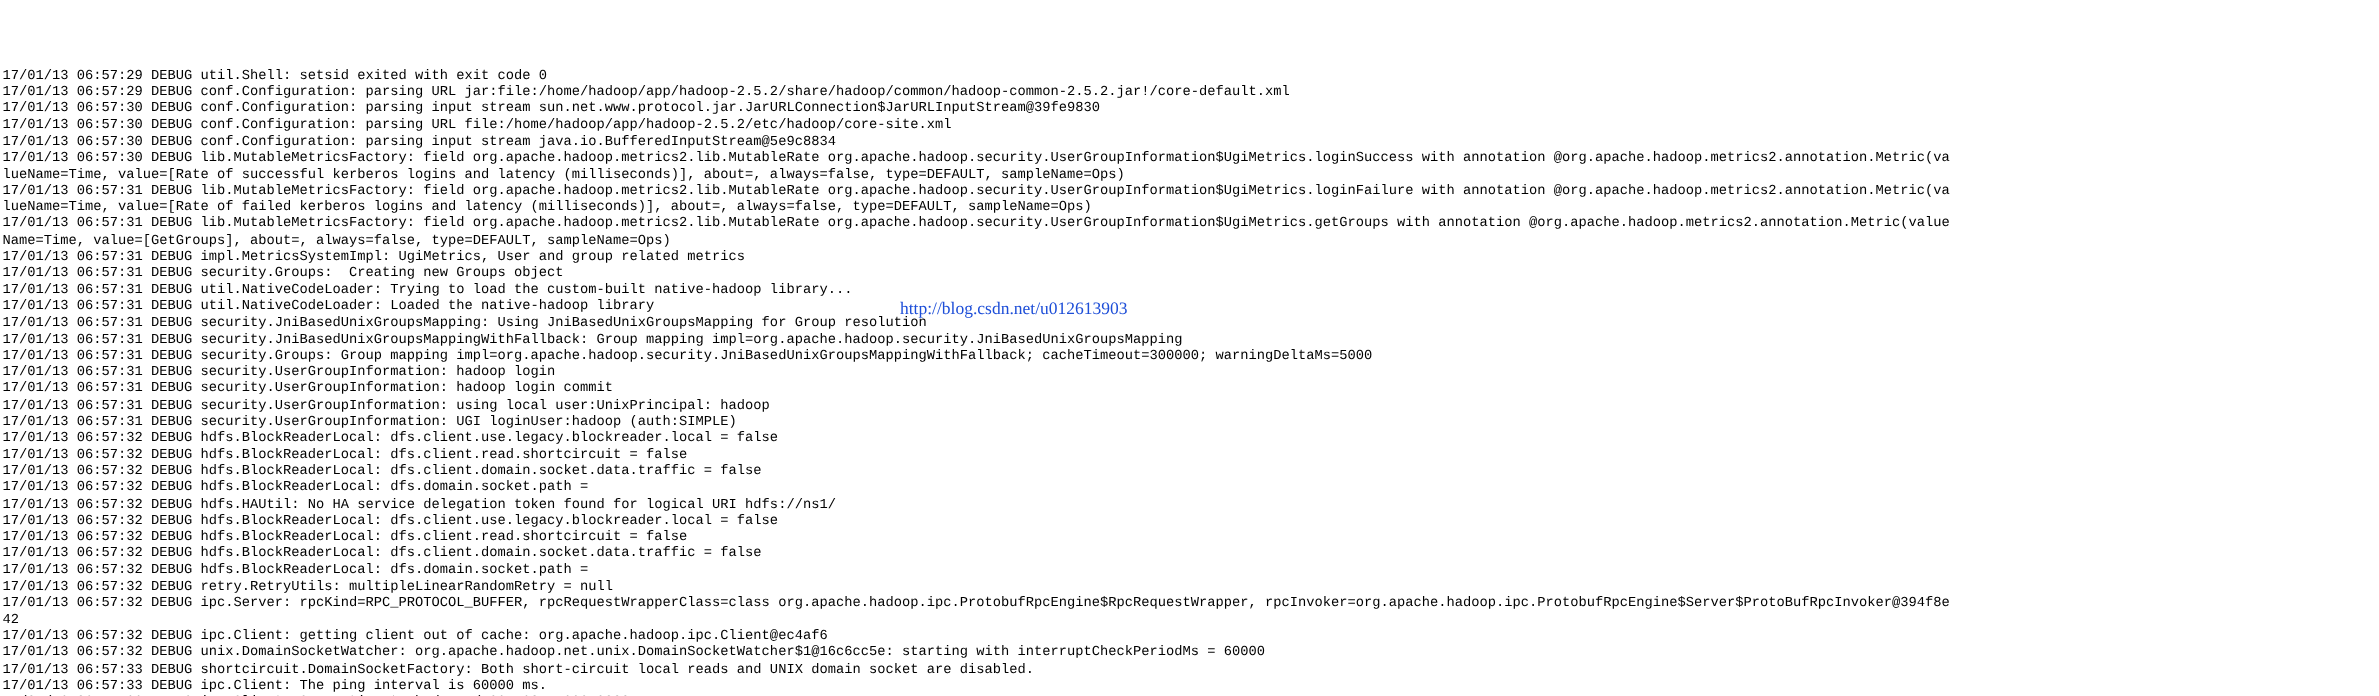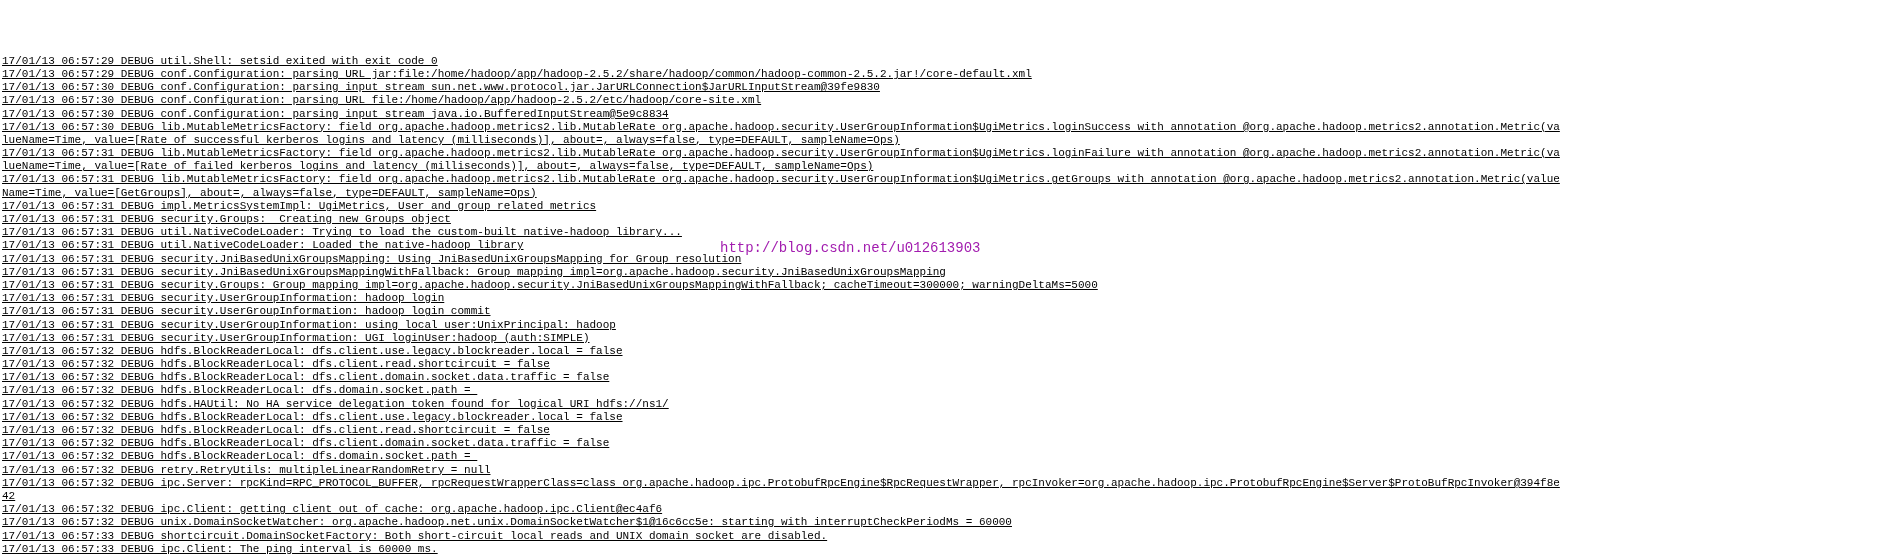--- a/index.html
+++ b/index.html
@@ -12,29 +12,28 @@
       color: #000000;
       white-space: pre;
       overflow-x: auto;
     }
     .log-container {
       padding: 2px;
     }
     .log-line {
       display: block;
       white-space: pre;
-      text-decoration: underline;
     }
     .watermark {
       position: absolute;
       top: 240px;
       left: 720px;
-      color: #a21caf;
+      color: #1d4ed8;
       font-size: 14px;
-      font-family: Liberation Mono, monospace;
+      font-family: Liberation Serif, serif;
       pointer-events: none;
     }
   </style>
 </head>
 <body>
 
 
 
 <div class="log-container" id="log-output"><span class="log-line">17/01/13 06:57:29 DEBUG util.Shell: setsid exited with exit code 0</span><span class="log-line">17/01/13 06:57:29 DEBUG conf.Configuration: parsing URL jar:file:/home/hadoop/app/hadoop-2.5.2/share/hadoop/common/hadoop-common-2.5.2.jar!/core-default.xml</span><span class="log-line">17/01/13 06:57:30 DEBUG conf.Configuration: parsing input stream sun.net.www.protocol.jar.JarURLConnection$JarURLInputStream@39fe9830</span><span class="log-line">17/01/13 06:57:30 DEBUG conf.Configuration: parsing URL file:/home/hadoop/app/hadoop-2.5.2/etc/hadoop/core-site.xml</span><span class="log-line">17/01/13 06:57:30 DEBUG conf.Configuration: parsing input stream java.io.BufferedInputStream@5e9c8834</span><span class="log-line">17/01/13 06:57:30 DEBUG lib.MutableMetricsFactory: field org.apache.hadoop.metrics2.lib.MutableRate org.apache.hadoop.security.UserGroupInformation$UgiMetrics.loginSuccess with annotation @org.apache.hadoop.metrics2.annotation.Metric(va</span><span class="log-line">lueName=Time, value=[Rate of successful kerberos logins and latency (milliseconds)], about=, always=false, type=DEFAULT, sampleName=Ops)</span><span class="log-line">17/01/13 06:57:31 DEBUG lib.MutableMetricsFactory: field org.apache.hadoop.metrics2.lib.MutableRate org.apache.hadoop.security.UserGroupInformation$UgiMetrics.loginFailure with annotation @org.apache.hadoop.metrics2.annotation.Metric(va</span><span class="log-line">lueName=Time, value=[Rate of failed kerberos logins and latency (milliseconds)], about=, always=false, type=DEFAULT, sampleName=Ops)</span><span class="log-line">17/01/13 06:57:31 DEBUG lib.MutableMetricsFactory: field org.apache.hadoop.metrics2.lib.MutableRate org.apache.hadoop.security.UserGroupInformation$UgiMetrics.getGroups with annotation @org.apache.hadoop.metrics2.annotation.Metric(value</span><span class="log-line">Name=Time, value=[GetGroups], about=, always=false, type=DEFAULT, sampleName=Ops)</span><span class="log-line">17/01/13 06:57:31 DEBUG impl.MetricsSystemImpl: UgiMetrics, User and group related metrics</span><span class="log-line">17/01/13 06:57:31 DEBUG security.Groups:  Creating new Groups object</span><span class="log-line">17/01/13 06:57:31 DEBUG util.NativeCodeLoader: Trying to load the custom-built native-hadoop library...</span><span class="log-line">17/01/13 06:57:31 DEBUG util.NativeCodeLoader: Loaded the native-hadoop library</span><span class="log-line">17/01/13 06:57:31 DEBUG security.JniBasedUnixGroupsMapping: Using JniBasedUnixGroupsMapping for Group resolution</span><span class="log-line">17/01/13 06:57:31 DEBUG security.JniBasedUnixGroupsMappingWithFallback: Group mapping impl=org.apache.hadoop.security.JniBasedUnixGroupsMapping</span><span class="log-line">17/01/13 06:57:31 DEBUG security.Groups: Group mapping impl=org.apache.hadoop.security.JniBasedUnixGroupsMappingWithFallback; cacheTimeout=300000; warningDeltaMs=5000</span><span class="log-line">17/01/13 06:57:31 DEBUG security.UserGroupInformation: hadoop login</span><span class="log-line">17/01/13 06:57:31 DEBUG security.UserGroupInformation: hadoop login commit</span><span class="log-line">17/01/13 06:57:31 DEBUG security.UserGroupInformation: using local user:UnixPrincipal: hadoop</span><span class="log-line">17/01/13 06:57:31 DEBUG security.UserGroupInformation: UGI loginUser:hadoop (auth:SIMPLE)</span><span class="log-line">17/01/13 06:57:32 DEBUG hdfs.BlockReaderLocal: dfs.client.use.legacy.blockreader.local = false</span><span class="log-line">17/01/13 06:57:32 DEBUG hdfs.BlockReaderLocal: dfs.client.read.shortcircuit = false</span><span class="log-line">17/01/13 06:57:32 DEBUG hdfs.BlockReaderLocal: dfs.client.domain.socket.data.traffic = false</span><span class="log-line">17/01/13 06:57:32 DEBUG hdfs.BlockReaderLocal: dfs.domain.socket.path = </span><span class="log-line">17/01/13 06:57:32 DEBUG hdfs.HAUtil: No HA service delegation token found for logical URI hdfs://ns1/</span><span class="log-line">17/01/13 06:57:32 DEBUG hdfs.BlockReaderLocal: dfs.client.use.legacy.blockreader.local = false</span><span class="log-line">17/01/13 06:57:32 DEBUG hdfs.BlockReaderLocal: dfs.client.read.shortcircuit = false</span><span class="log-line">17/01/13 06:57:32 DEBUG hdfs.BlockReaderLocal: dfs.client.domain.socket.data.traffic = false</span><span class="log-line">17/01/13 06:57:32 DEBUG hdfs.BlockReaderLocal: dfs.domain.socket.path = </span><span class="log-line">17/01/13 06:57:32 DEBUG retry.RetryUtils: multipleLinearRandomRetry = null</span><span class="log-line">17/01/13 06:57:32 DEBUG ipc.Server: rpcKind=RPC_PROTOCOL_BUFFER, rpcRequestWrapperClass=class org.apache.hadoop.ipc.ProtobufRpcEngine$RpcRequestWrapper, rpcInvoker=org.apache.hadoop.ipc.ProtobufRpcEngine$Server$ProtoBufRpcInvoker@394f8e</span><span class="log-line">42</span><span class="log-line">17/01/13 06:57:32 DEBUG ipc.Client: getting client out of cache: org.apache.hadoop.ipc.Client@ec4af6</span><span class="log-line">17/01/13 06:57:32 DEBUG unix.DomainSocketWatcher: org.apache.hadoop.net.unix.DomainSocketWatcher$1@16c6cc5e: starting with interruptCheckPeriodMs = 60000</span><span class="log-line">17/01/13 06:57:33 DEBUG shortcircuit.DomainSocketFactory: Both short-circuit local reads and UNIX domain socket are disabled.</span><span class="log-line">17/01/13 06:57:33 DEBUG ipc.Client: The ping interval is 60000 ms.</span><span class="log-line">17/01/13 06:57:33 DEBUG ipc.Client: Connecting to hadoop1/192.168.1.232:9000</span></div>
 <div class="watermark">http://blog.csdn.net/u012613903</div>

